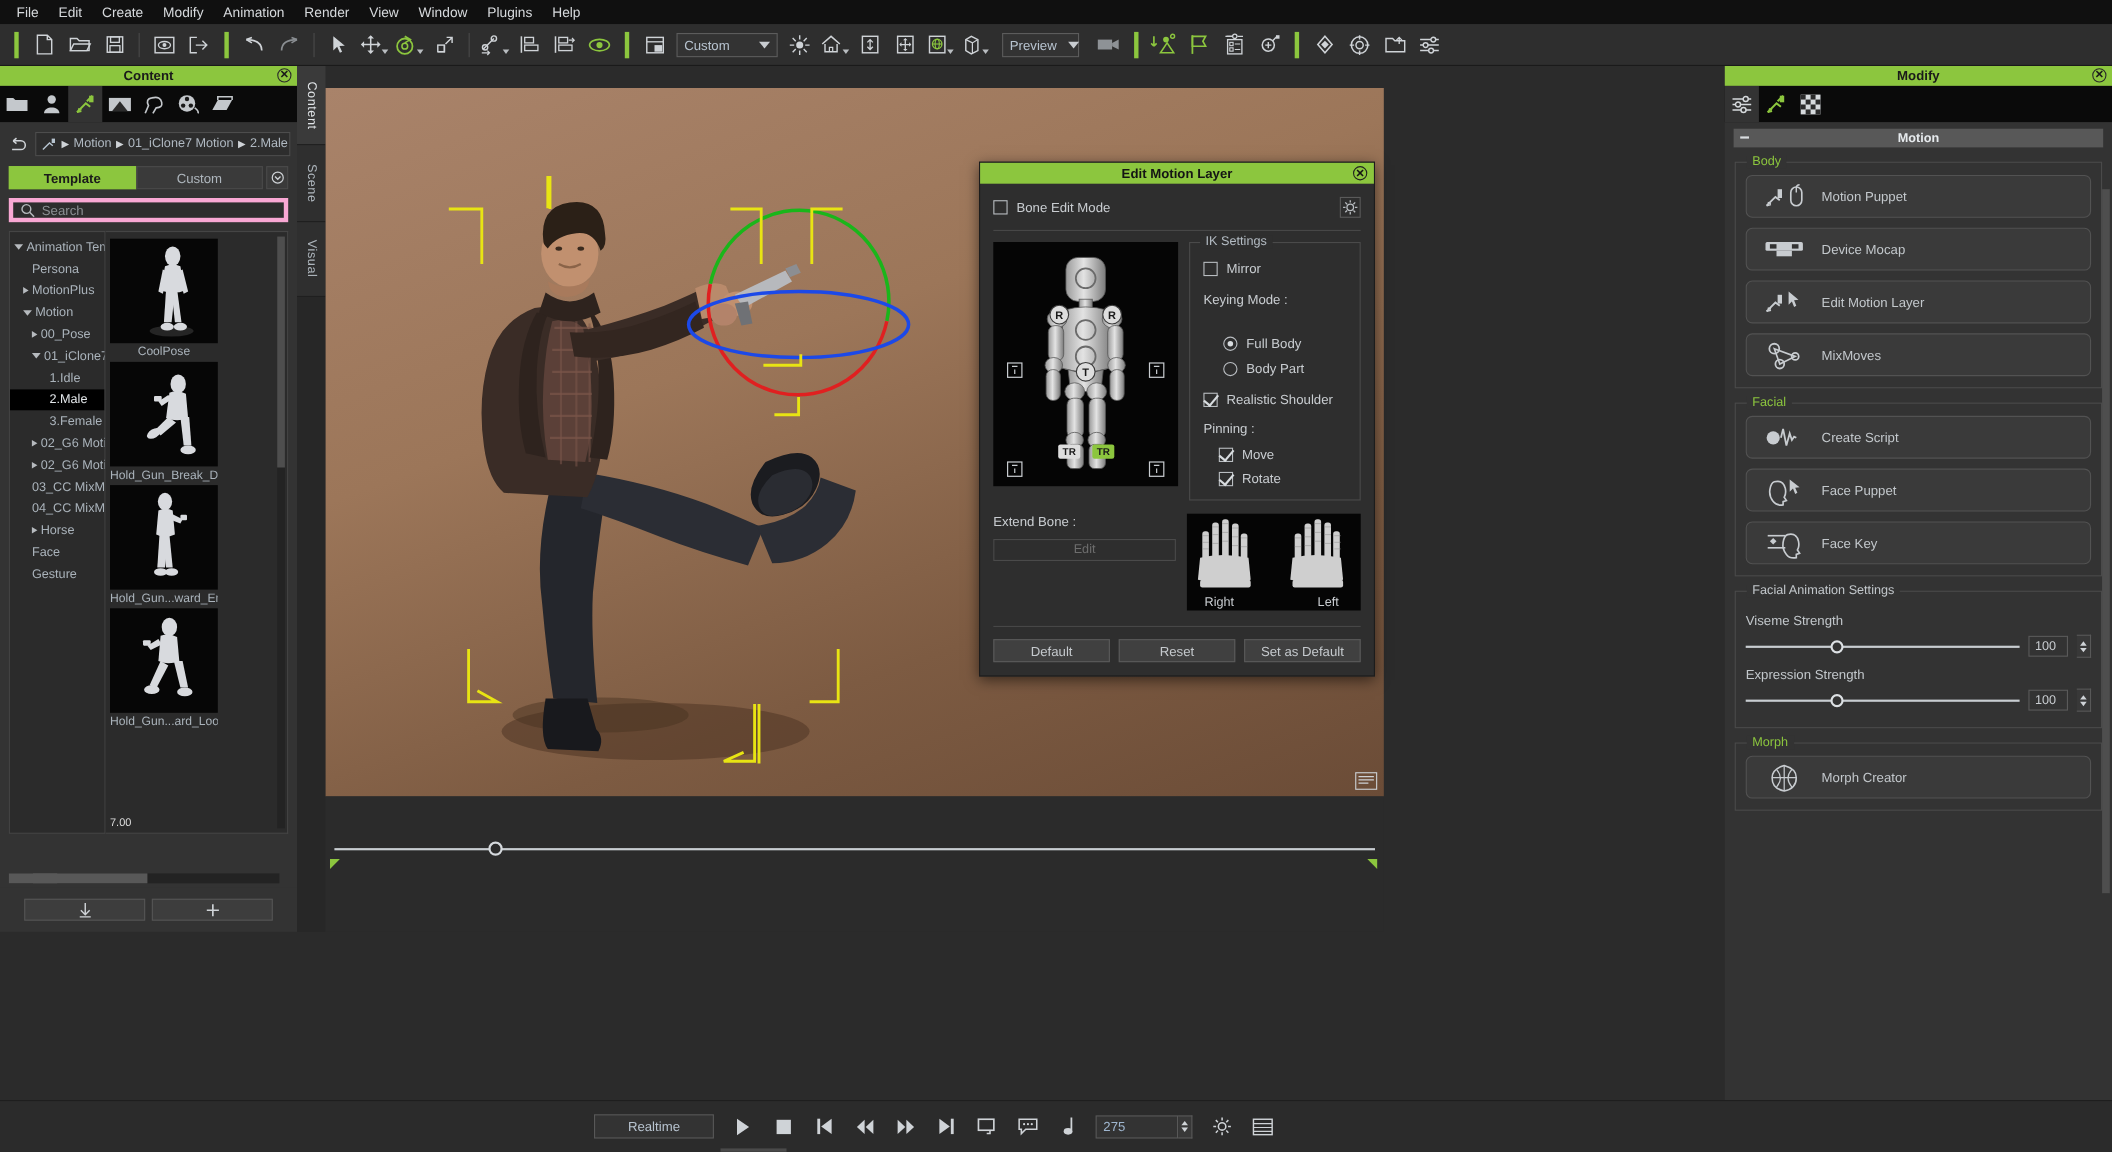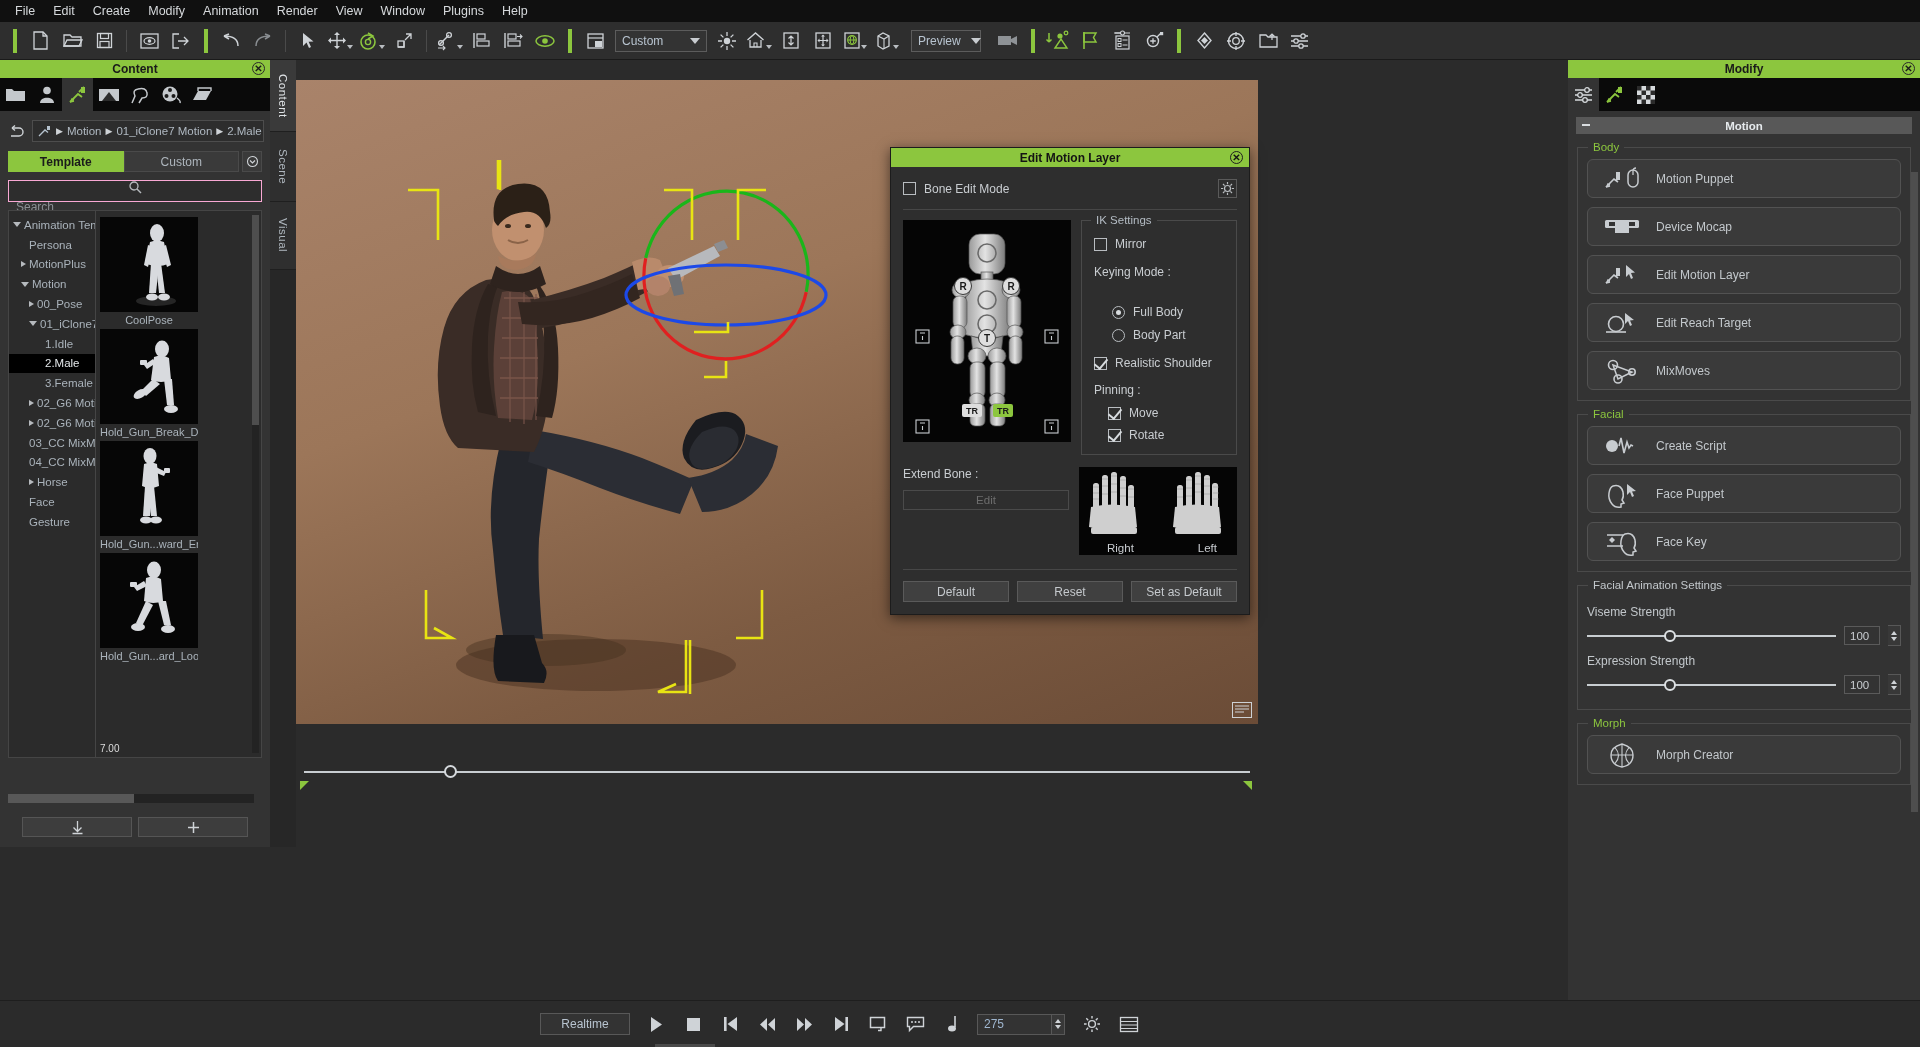--- a/index.html
+++ b/index.html
@@ -41,22 +41,22 @@
   .bcbox{ flex:1; height:22px; border:1px solid #4d4d4d; background:#2d2d2d; display:flex;
     align-items:center; padding:0 5px; gap:4px; overflow:hidden; white-space:nowrap;}
   .bc-seg{ color:#b0b9c2; font-size:11.5px; }
   .bc-arr{ color:#cfd3d7; font-size:9px; }
   .tabrow{ display:flex; margin:6px 8px 0 8px; align-items:center; }
   .ttab{ flex:1; height:21px; display:flex;align-items:center;justify-content:center;
     font-size:12px; background:#3a3a3a; color:#aeb6bd; border:1px solid #4a4a4a;}
   .ttab.active{ background:#8cc63e; color:#1b1b1b; font-weight:bold; border-color:#8cc63e;}
   .tdrop{ width:20px;height:21px; display:flex;align-items:center;justify-content:center;
     border:1px solid #4a4a4a; background:#3a3a3a; margin-left:3px;}
-  .searchrow{ margin:8px; height:22px; border:1px solid #f9a8d4; background:#2d2d2d;
-    display:flex; align-items:center; padding:0 7px; gap:7px;flex-direction:column;}
+  .searchrow{ margin:8px; height:22px; border:4px solid #f9a8d4; background:#2d2d2d;
+    display:flex; align-items:center; padding:0 7px; gap:7px;}
   .searchrow input{ background:transparent;border:none;outline:none;color:#cfd3d7;font-size:12px;
     width:100%; font-family:"Liberation Sans",sans-serif;}
   .searchrow input::placeholder{color:#8b8f93;}
   .browse{ display:flex; margin:0 8px; height:548px; }
   .tree{ width:88px; background:#2b2b2b; border:1px solid #454545; overflow:hidden; padding-top:4px;}
   .tnode{ height:19.8px; display:flex; align-items:center; font-size:11.5px; color:#aab3bb;
     white-space:nowrap; }
   .tnode.sel{ background:#000; color:#e3e7ea; }
   .tri{ width:0;height:0;border-top:3.6px solid transparent;border-bottom:3.6px solid transparent;
     border-left:5px solid #b6babe; margin-right:3px;}
@@ -100,21 +100,21 @@
     border:2px solid #d5d9dd; background:#2b2b2b;}
   .tl-tri-l{ position:absolute; left:4px; top:57px; width:0;height:0;
     border-left:9px solid #8cc63e; border-bottom:9px solid transparent;}
   .tl-tri-r{ position:absolute; right:6px; top:57px; width:0;height:0;
     border-right:9px solid #8cc63e; border-bottom:9px solid transparent;}
 
   
   .playbar{ position:absolute; left:0; bottom:0; width:1920px; height:47px; background:#2b2b2b;
     border-top:1px solid #1e1e1e; display:flex; align-items:center; }
   .pbwrap{ position:absolute; left:540px; display:flex; align-items:center; gap:2px; }
-  .rtbtn{ width:90px; height:22px; border:1px solid #585858; background:#333;
+  .rtbtn{ width:109px; height:22px; border:1px solid #585858; background:#333;
     display:flex;align-items:center;justify-content:center; color:#b8c4d0; font-size:12px;}
   .pb{ width:25px;height:25px; display:flex;align-items:center;justify-content:center;}
   .numfield{ width:75px; height:21px; border:1px solid #585858; background:#333;
     display:flex; align-items:center; padding-left:6px; color:#9fb6cf; font-size:12px; }
   .spin{ width:13px; height:21px; border:1px solid #585858; border-left:none; background:#383838;
     display:flex; flex-direction:column; align-items:center; justify-content:center; gap:2px;}
   .spin i{ width:0;height:0;border-left:3.5px solid transparent;border-right:3.5px solid transparent;}
   .spin i.up{ border-bottom:4px solid #cfd3d7;}
   .spin i.dn{ border-top:4px solid #cfd3d7;}
   .pb-bottom-tab{ position:absolute; left:655px; bottom:-2px; width:60px; height:5px; background:#4a4a4a;}
@@ -950,21 +950,21 @@
                 <rect x="41" y="14" width="6" height="26" rx="2.5"></rect>
                 <path d="M4 38 q20 -5 44 0 l2 20 q-24 6 -48 0 z"></path>
                 <rect x="4" y="58" width="46" height="7" rx="2"></rect>
               </g>
             </g>
             <g stroke="#8a8a8a" stroke-width="0.6" opacity="0.75">
               <path d="M14 20 h6 M14 26 h6 M14 32 h6 M23 12 h6 M23 19 h6 M23 27 h6 M32 9 h6 M32 17 h6 M32 25 h6 M41 13 h6 M41 21 h6 M41 29 h6 M49 22 h6 M49 30 h6"></path>
               <path d="M98 22 h6 M98 30 h6 M107 13 h6 M107 21 h6 M107 29 h6 M116 9 h6 M116 17 h6 M116 25 h6 M125 12 h6 M125 19 h6 M125 27 h6 M134 20 h6 M134 26 h6 M134 32 h6"></path>
             </g>
           </svg>
-          <div style="position:absolute;left:28px;bottom:1px;font-size:11.5px;color:#c9cdd1;">Right</div>
+          <div style="position:absolute;left:16px;bottom:1px;font-size:11.5px;color:#c9cdd1;">Right</div>
           <div style="position:absolute;right:20px;bottom:1px;font-size:11.5px;color:#c9cdd1;">Left</div>
         </div>
       </div>
 
       <div style="height:1px;background:#474747;margin:14px 0 11px 0;"></div>
 
       <div style="display:flex; gap:8px;">
         <div class="dlgbtn" style="flex:1">Default</div>
         <div class="dlgbtn" style="flex:1">Reset</div>
         <div class="dlgbtn" style="flex:1">Set as Default</div>
@@ -1051,30 +1051,20 @@
           <svg width="36" height="24">
               <path d="M2 20 L10 12 L14 15" stroke="#c8ccd0" stroke-width="1.7" fill="none"></path>
               <rect x="12" y="5" width="4" height="8" fill="#c8ccd0"></rect>
               <path d="M2 20 l4 -1 M3 17 l3 1" stroke="#c8ccd0" stroke-width="1.4"></path>
               <path d="M22 2 L22 14 L25 11 L27 16 L29 15 L27 10 L31 9.5 Z" fill="#c8ccd0"></path>
             </svg>
         </div>
         <div class="lb">Edit Motion Layer</div>
       </div>
 
-      <div class="mbtn">
-        <div class="ic">
-          <svg width="36" height="24">
-              <circle cx="12" cy="13" r="7.5" fill="none" stroke="#c8ccd0" stroke-width="1.6"></circle>
-              <path d="M2 21 h20" stroke="#c8ccd0" stroke-width="1.6"></path>
-              <path d="M21 2 L21 13 L24 10 L26 15 L28 14 L26 9.5 L30 9 Z" fill="#c8ccd0"></path>
-            </svg>
-        </div>
-        <div class="lb">Edit Reach Target</div>
-      </div>
 
       <div class="mbtn" style="margin-bottom:0">
         <div class="ic">
           <svg width="32" height="24">
               <path d="M7 6 L26 13 L12 20 Z" fill="none" stroke="#c8ccd0" stroke-width="1.5"></path>
               <circle cx="7" cy="6" r="4.5" fill="none" stroke="#c8ccd0" stroke-width="1.6"></circle>
               <circle cx="26" cy="13" r="3.2" fill="none" stroke="#c8ccd0" stroke-width="1.6"></circle>
               <circle cx="12" cy="20" r="4" fill="none" stroke="#c8ccd0" stroke-width="1.6"></circle>
             </svg>
         </div>

